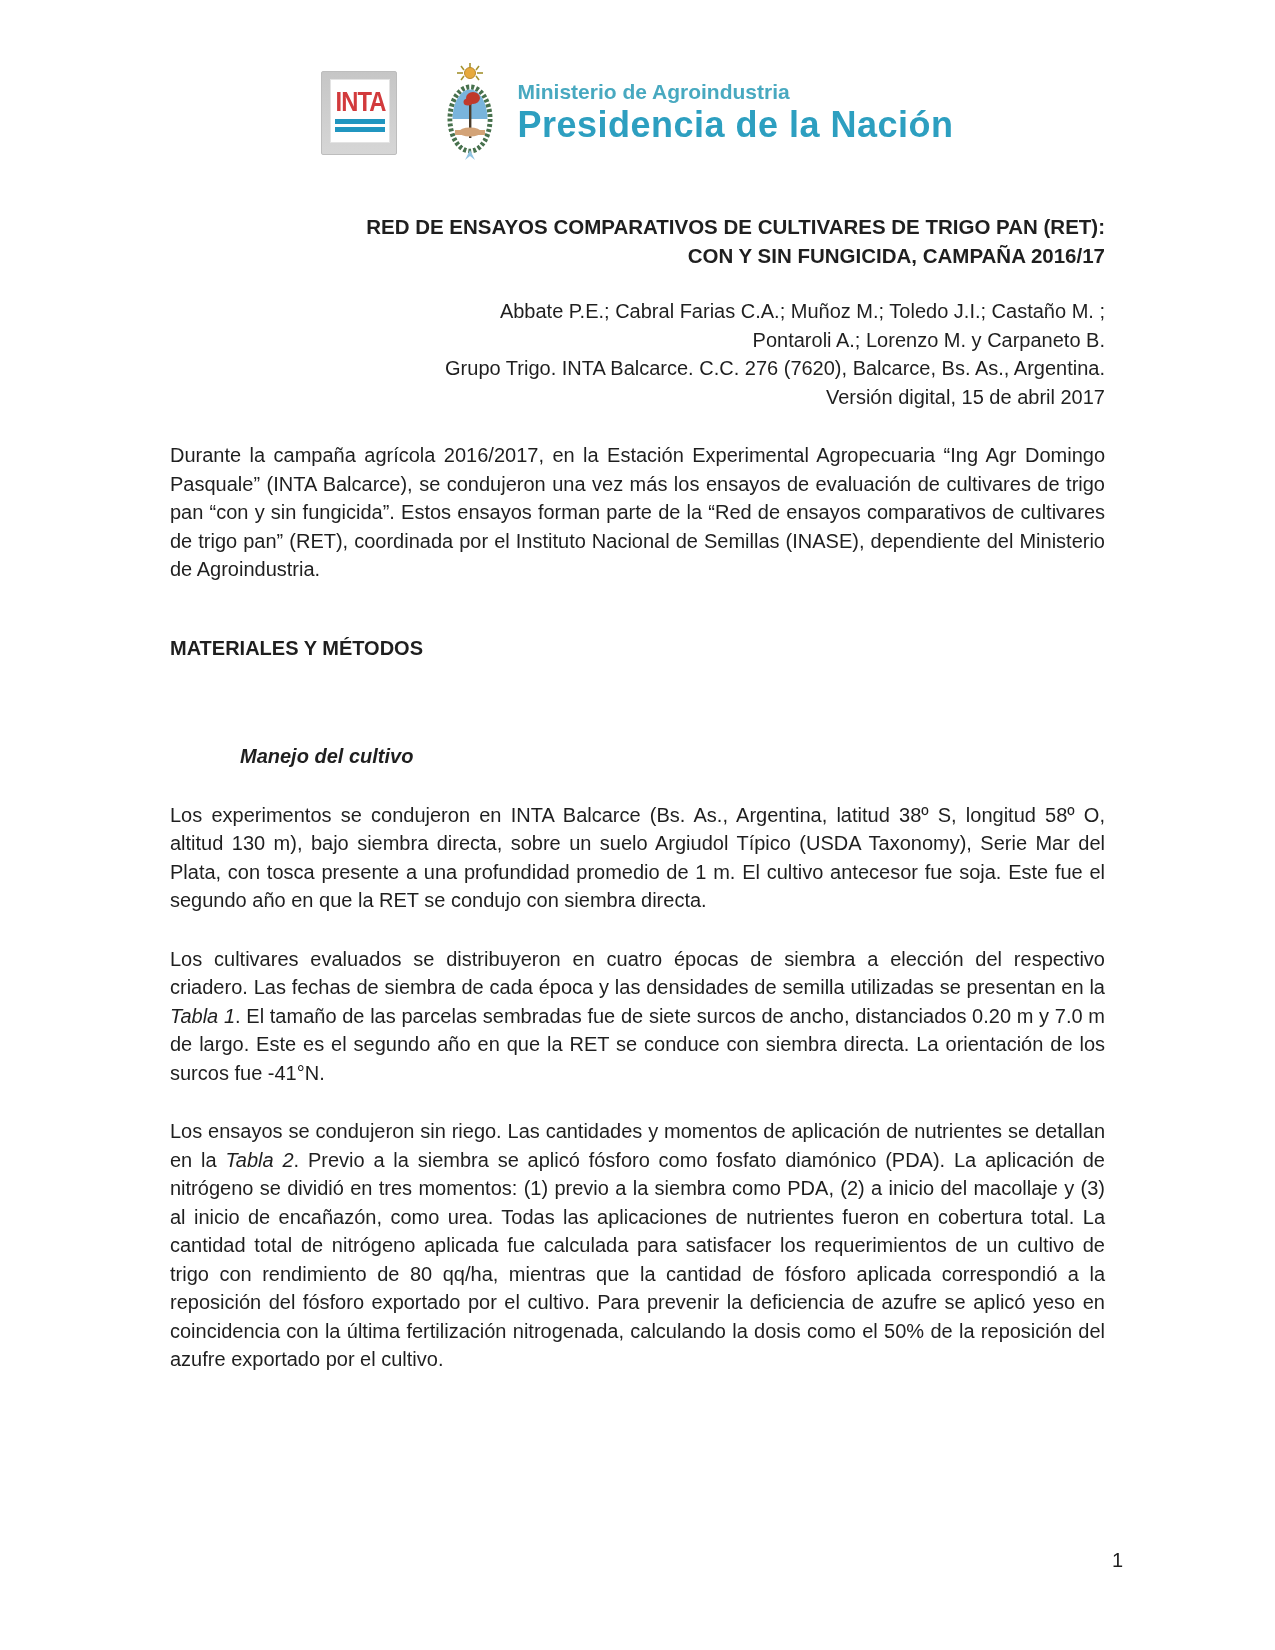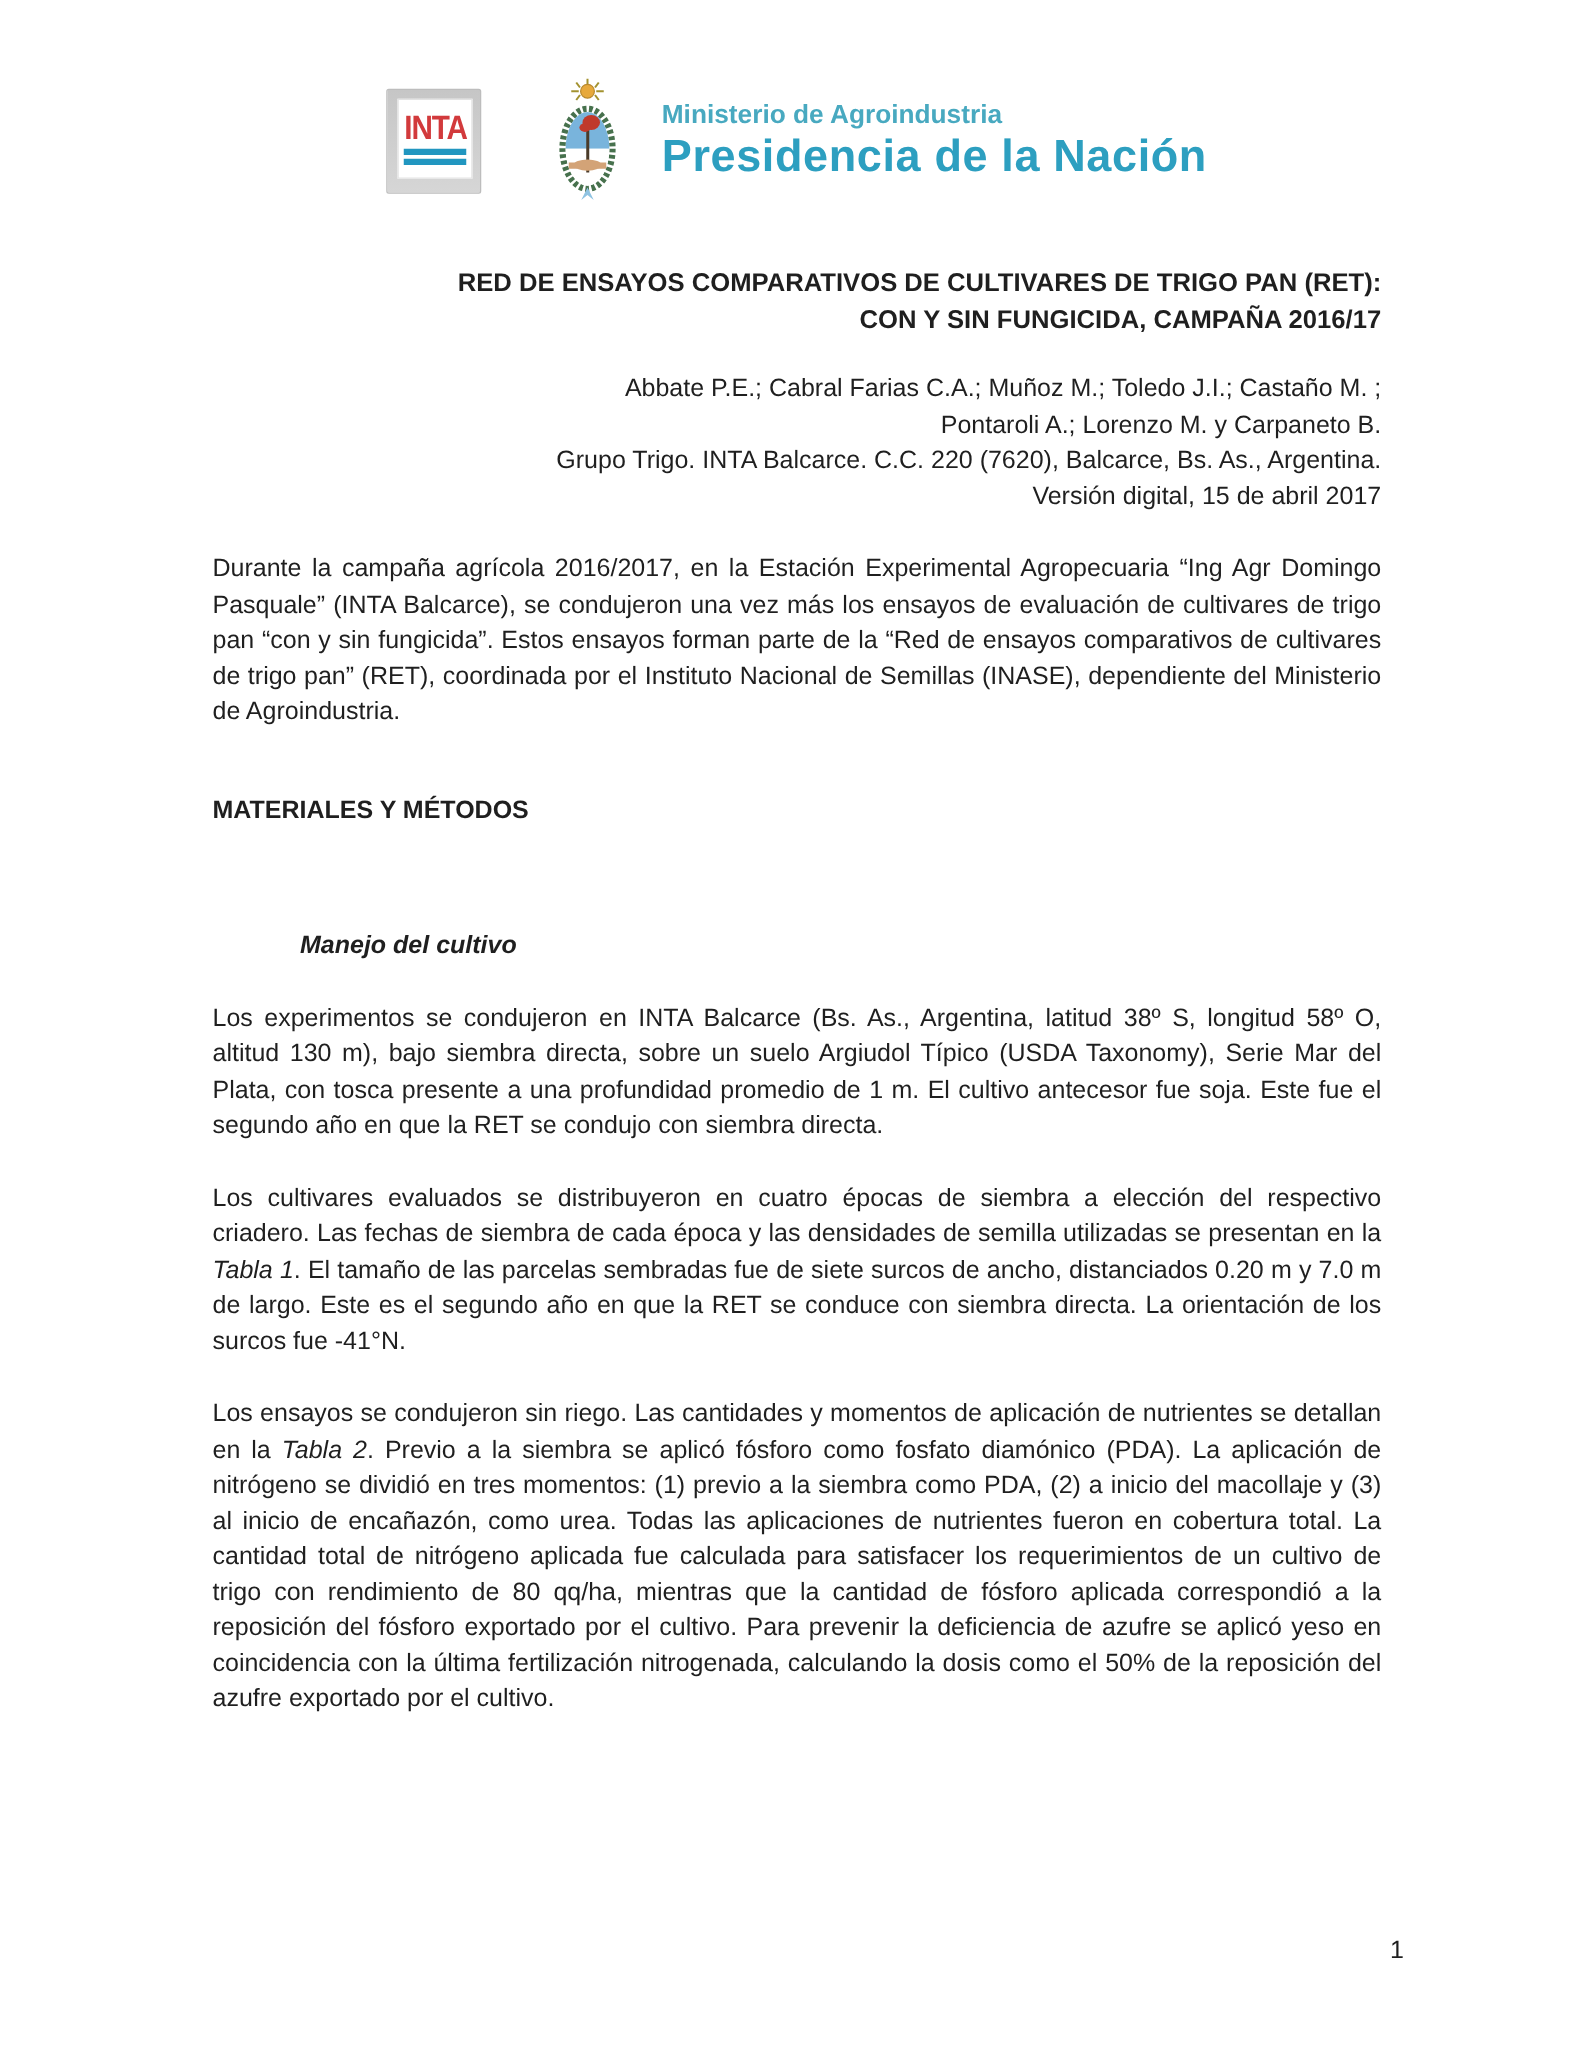--- a/index.html
+++ b/index.html
@@ -15,21 +15,21 @@
     overflow: hidden;
   }
   .content { padding: 0 170px; }
 
   
   .doc-header {
     padding-top: 40px;
     display: flex;
     justify-content: center;
     align-items: center;
-    gap: 16px;
+    gap: 4px;
     height: 185px;
   }
   .inta-logo {
     width: 76px; height: 84px;
     background: linear-gradient(#c6c6c6, #d6d6d6);
     border: 1px solid #bdbdbd;
     border-radius: 2px;
     padding: 7px 8px 12px 8px;
     margin-right: 42px;
   }
@@ -133,21 +133,21 @@
   <div class="content">
 
     <div class="doc-title">
       <div>RED DE ENSAYOS COMPARATIVOS DE CULTIVARES DE TRIGO PAN (RET):</div>
       <div>CON Y SIN FUNGICIDA, CAMPAÑA 2016/17</div>
     </div>
 
     <div class="authors">
       <div>Abbate P.E.; Cabral Farias C.A.; Muñoz M.; Toledo J.I.; Castaño M. ;</div>
       <div>Pontaroli A.; Lorenzo M. y Carpaneto B.</div>
-      <div>Grupo Trigo. INTA Balcarce. C.C. 220 (7620), Balcarce, Bs. As., Argentina.</div>
+      <div>Grupo Trigo. INTA Balcarce. C.C. 276 (7620), Balcarce, Bs. As., Argentina.</div>
       <div>Versión digital, 15 de abril 2017</div>
     </div>
 
     <p class="para">Durante la campaña agrícola 2016/2017, en la Estación Experimental Agropecuaria “Ing Agr Domingo Pasquale” (INTA Balcarce), se condujeron una vez más los ensayos de evaluación de cultivares de trigo pan “con y sin fungicida”. Estos ensayos forman parte de la “Red de ensayos comparativos de cultivares de trigo pan” (RET), coordinada por el Instituto Nacional de Semillas (INASE), dependiente del Ministerio de Agroindustria.</p>
 
     <h2 class="section-heading h-materials">MATERIALES Y MÉTODOS</h2>
 
     <h3 class="subsection-heading">Manejo del cultivo</h3>
 
     <p class="para">Los experimentos se condujeron en INTA Balcarce (Bs. As., Argentina, latitud 38º S, longitud 58º O, altitud 130 m), bajo siembra directa, sobre un suelo Argiudol Típico (USDA Taxonomy), Serie Mar del Plata, con tosca presente a una profundidad promedio de 1 m. El cultivo antecesor fue soja. Este fue el segundo año en que la RET se condujo con siembra directa.</p>

